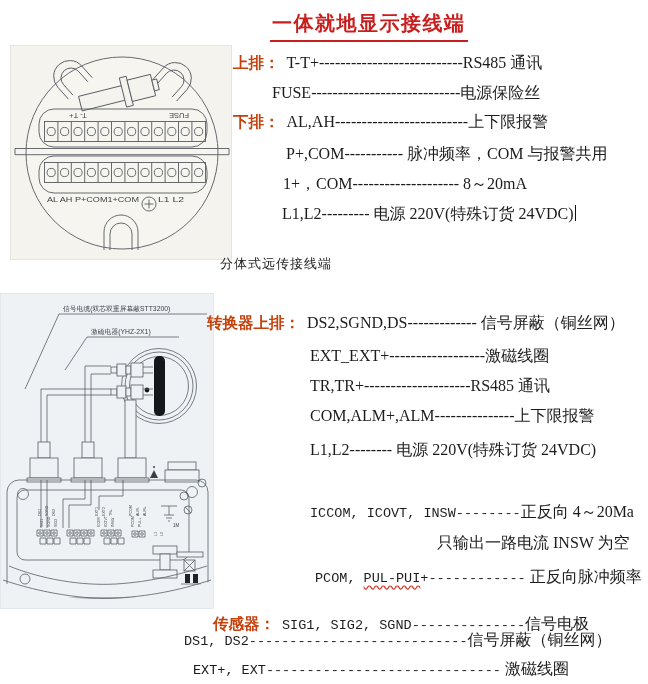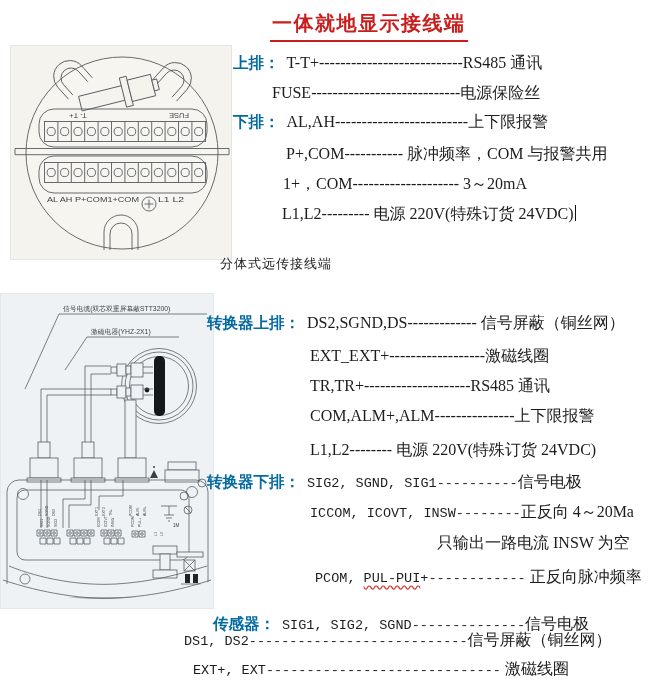--- a/index.html
+++ b/index.html
@@ -1,19 +1,19 @@
 <!DOCTYPE html>
 <html><head>
 <meta charset="utf-8">
 <style>
   html,body{margin:0;padding:0;background:#fff;}
   #page{position:relative;width:648px;height:684px;background:#ffffff;overflow:hidden;
         font-family:"Liberation Serif","DejaVu Serif",serif;color:#1c1c1c;}
   .row{position:absolute;white-space:pre;font-size:16px;line-height:20px;}
-  .lbl{font-family:"Liberation Sans","DejaVu Sans",sans-serif;font-weight:bold;font-size:15.5px;margin-right:7px;color:#0369a1;}
+  .lbl{font-family:"Liberation Sans","DejaVu Sans",sans-serif;font-weight:bold;font-size:15.5px;margin-right:7px;color:#c2410c;}
   .mono{font-family:"Liberation Mono","DejaVu Sans Mono",monospace;font-size:13.5px;}
   .desc{font-size:16px;margin-top:17px;}
   .squig{text-decoration-line:underline;text-decoration-style:wavy;text-decoration-color:#d53a2f;text-underline-offset:3px;}
   .cursor{display:inline-block;width:1.5px;height:16px;background:#111;vertical-align:-2px;margin-left:1px;}
   #title{position:absolute;left:270px;top:10px;font-family:"Liberation Sans","DejaVu Sans",sans-serif;
          font-weight:bold;font-size:20px;letter-spacing:1.5px;color:#c81e1e;
          border-bottom:2px solid #c81e1e;padding:0 2px 3px 2px;}
   #subtitle{position:absolute;left:220px;top:255px;font-size:13px;letter-spacing:1px;color:#222;}
   .photo{position:absolute;overflow:hidden;}
   #photo1{left:10px;top:45px;width:220px;height:213px;background:#f4f3ee;border:1px solid #e7e5df;}
@@ -98,21 +98,21 @@
       <text x="168" y="73" font-size="7.5" transform="rotate(180 168 70)" text-anchor="middle">FUSE</text>
       <text x="36" y="156" font-size="7.2" textLength="92" lengthAdjust="spacingAndGlyphs">AL AH P+COM1+COM</text>
       <text x="147" y="156" font-size="7.2" textLength="26" lengthAdjust="spacingAndGlyphs">L1 L2</text>
     </svg>
   </div>
 
   <div class="row" style="left:233px;top:53px"><span class="lbl">上排：</span><span>T-T+</span><span>---------------------------</span><span class="desc">RS485 通讯</span></div>
   <div class="row" style="left:272px;top:83px"><span>FUSE</span><span>----------------------------</span><span class="desc">电源保险丝</span></div>
   <div class="row" style="left:233px;top:112px"><span class="lbl">下排：</span><span>AL,AH</span><span>-------------------------</span><span class="desc">上下限报警</span></div>
   <div class="row" style="left:286px;top:144px"><span>P+,COM</span><span>-----------</span><span class="desc"> 脉冲频率，COM 与报警共用</span></div>
-  <div class="row" style="left:283px;top:174px"><span>1+，COM</span><span>--------------------</span><span class="desc"> 3～20mA</span></div>
+  <div class="row" style="left:283px;top:174px"><span>1+，COM</span><span>--------------------</span><span class="desc"> 8～20mA</span></div>
   <div class="row" style="left:282px;top:204px"><span>L1,L2</span><span>---------</span><span class="desc"> 电源 220V(特殊订货 24VDC)</span><span class="cursor"></span></div>
 
   <div id="subtitle">分体式远传接线端</div>
 
   <div id="photo2" class="photo">
     <svg width="212" height="314" viewBox="0 0 212 314">
       <g stroke="#575f66" stroke-width="0.8" fill="none">
 
         <path d="M58 20 H206 M58 20 L24 95"></path>
         <path d="M86 43 H178 M86 43 L64 76"></path>
@@ -212,21 +212,20 @@
         <text x="162" y="242" transform="rotate(-90 162 242)">L2</text>
       </g>
     </svg>
   </div>
 
   <div class="row" style="left:207px;top:313px"><span class="lbl">转换器上排：</span><span>DS2,SGND,DS</span><span>-------------</span><span class="desc"> 信号屏蔽（铜丝网）</span></div>
   <div class="row" style="left:310px;top:346px"><span>EXT_EXT+</span><span>------------------</span><span class="desc">激磁线圈</span></div>
   <div class="row" style="left:310px;top:376px"><span>TR,TR+</span><span>--------------------</span><span class="desc">RS485 通讯</span></div>
   <div class="row" style="left:310px;top:406px"><span>COM,ALM+,ALM</span><span>---------------</span><span class="desc">上下限报警</span></div>
   <div class="row" style="left:310px;top:440px"><span>L1,L2</span><span>--------</span><span class="desc"> 电源 220V(特殊订货 24VDC)</span></div>
-  <div class="row" style="left:207px;top:472px"><span class="lbl">转换器下排：</span><span class="mono">SIG2, SGND, SIG1</span><span class="mono">----------</span><span class="desc">信号电极</span></div>
   <div class="row" style="left:310px;top:502px"><span class="mono">ICCOM, ICOVT, INSW</span><span class="mono">--------</span><span class="desc">正反向 4～20Ma</span></div>
   <div class="row" style="left:437px;top:533px"><span class="desc">只输出一路电流 INSW 为空</span></div>
   <div class="row" style="left:315px;top:567px"><span class="mono">PCOM, </span><span class="mono squig">PUL-PUI</span><span class="mono">+</span><span class="mono">------------</span><span class="desc"> 正反向脉冲频率</span></div>
   <div class="row" style="left:213px;top:614px"><span class="lbl">传感器：</span><span class="mono">SIG1, SIG2, SGND</span><span class="mono">--------------</span><span class="desc">信号电极</span></div>
   <div class="row" style="left:184px;top:630px"><span class="mono">DS1, DS2</span><span class="mono">---------------------------</span><span class="desc">信号屏蔽（铜丝网）</span></div>
   <div class="row" style="left:193px;top:659px"><span class="mono">EXT+, EXT</span><span class="mono">-----------------------------</span><span class="desc"> 激磁线圈</span></div>
 
 </div>
 
 </body></html>

